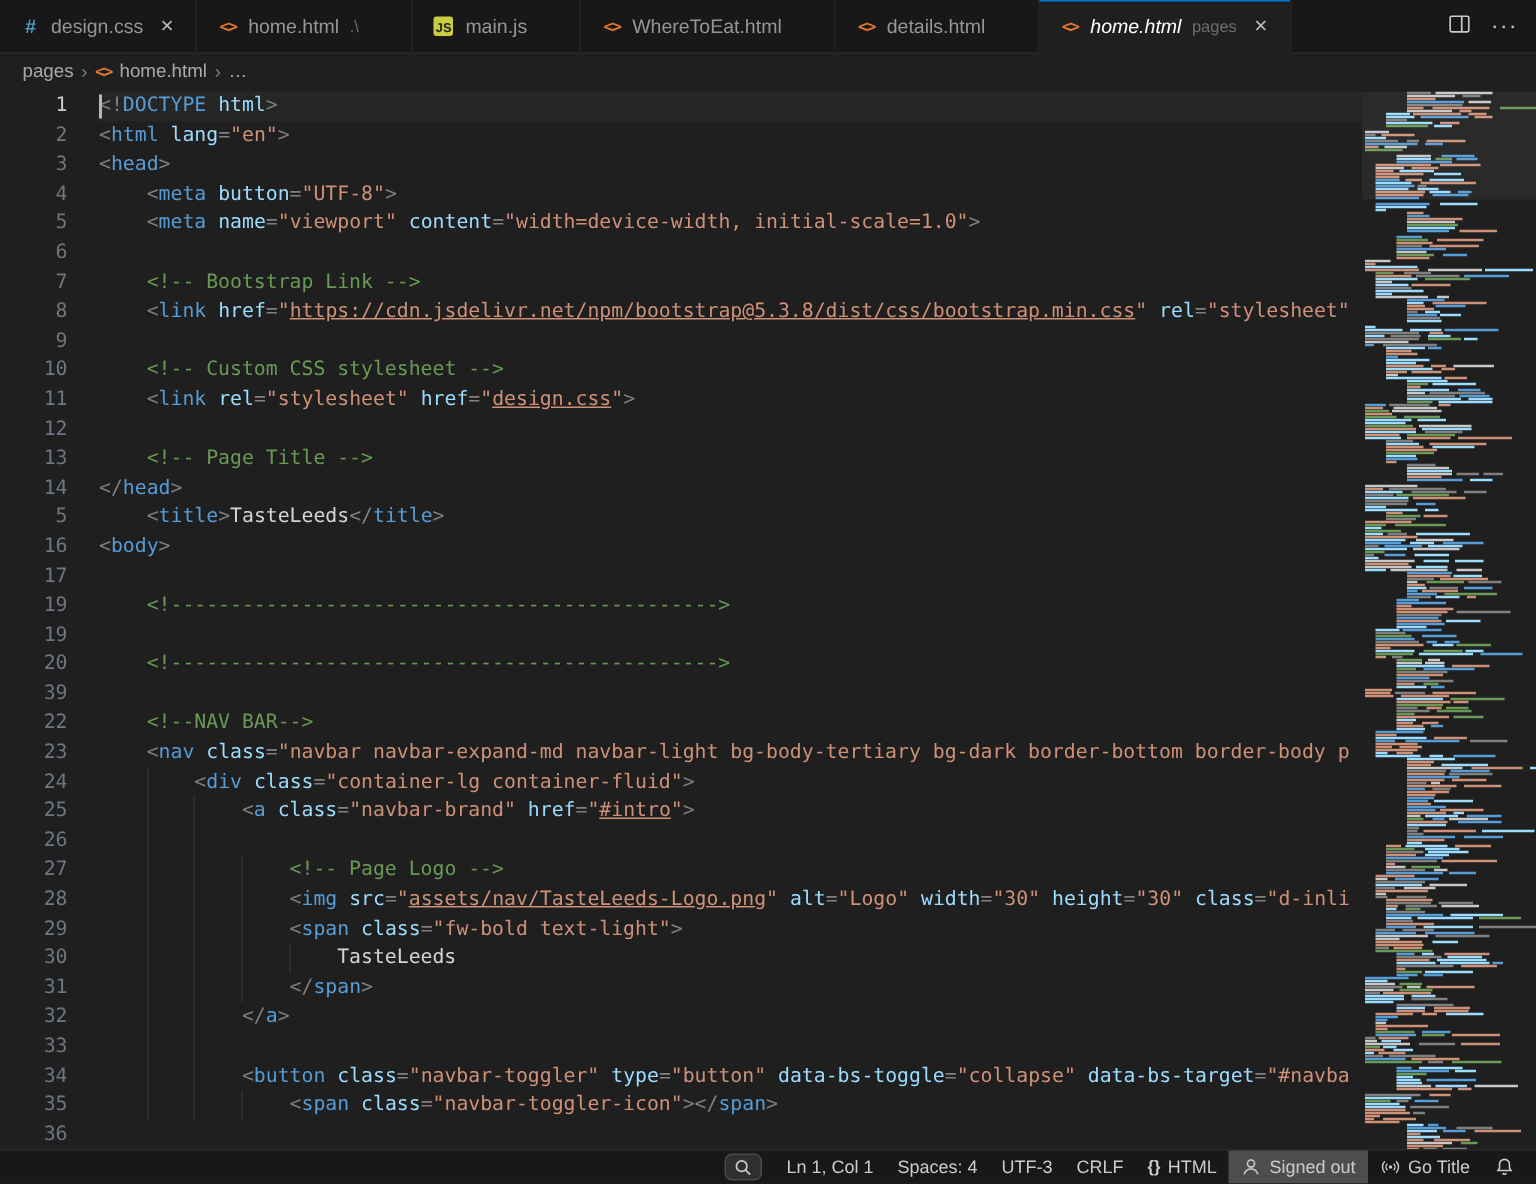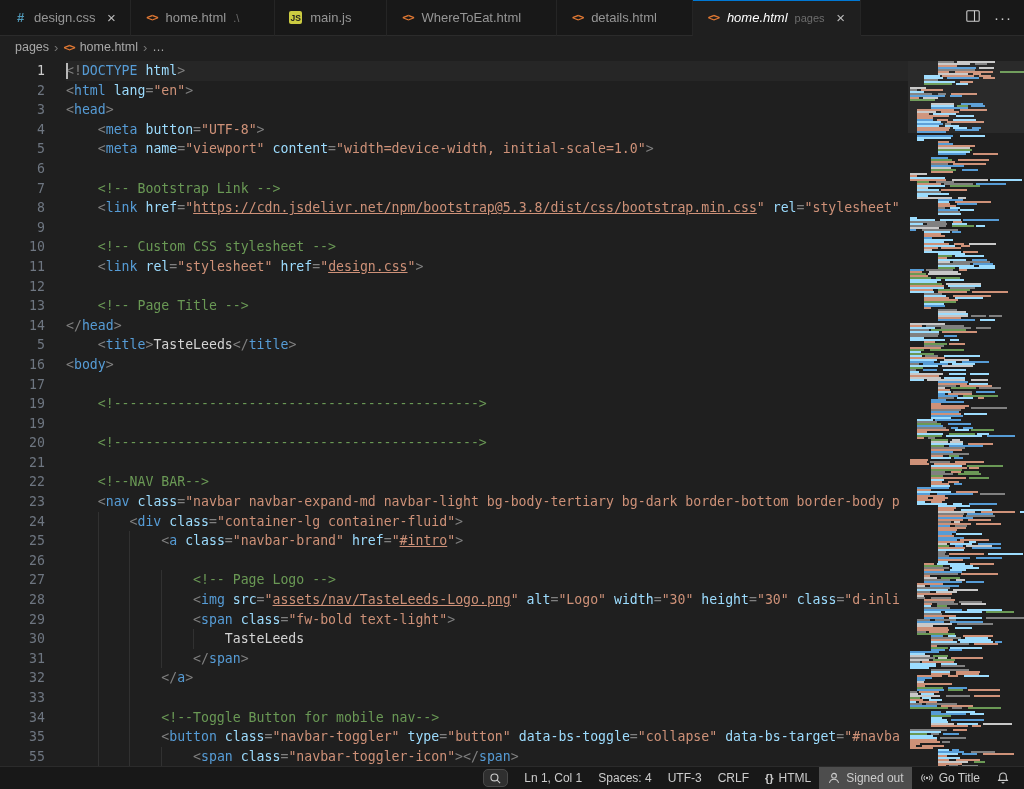--- a/index.html
+++ b/index.html
@@ -156,36 +156,36 @@
         <div class="ln">11</div>
         <div class="ln">12</div>
         <div class="ln">13</div>
         <div class="ln">14</div>
         <div class="ln">5</div>
         <div class="ln">16</div>
         <div class="ln">17</div>
         <div class="ln">19</div>
         <div class="ln">19</div>
         <div class="ln">20</div>
-        <div class="ln">21</div>
+        <div class="ln">39</div>
         <div class="ln">22</div>
         <div class="ln">23</div>
         <div class="ln">24</div>
         <div class="ln">25</div>
         <div class="ln">26</div>
         <div class="ln">27</div>
         <div class="ln">28</div>
         <div class="ln">29</div>
         <div class="ln">30</div>
         <div class="ln">31</div>
         <div class="ln">32</div>
         <div class="ln">33</div>
         <div class="ln">34</div>
         <div class="ln">35</div>
-        <div class="ln">55</div>
+        <div class="ln">36</div>
       </div>
     <div class="code">
         <div class="codeline current"><span class="tk-p">&lt;!</span><span class="tk-t">DOCTYPE</span><span class="tk-x"> </span><span class="tk-a">html</span><span class="tk-p">&gt;</span><span class="cursor"></span></div>
         <div class="codeline"><span class="tk-p">&lt;</span><span class="tk-t">html</span><span class="tk-x"> </span><span class="tk-a">lang</span><span class="tk-p">=</span><span class="tk-s">"en"</span><span class="tk-p">&gt;</span></div>
         <div class="codeline"><span class="tk-p">&lt;</span><span class="tk-t">head</span><span class="tk-p">&gt;</span></div>
         <div class="codeline"><span class="tk-x">    </span><span class="tk-p">&lt;</span><span class="tk-t">meta</span><span class="tk-x"> </span><span class="tk-a">button</span><span class="tk-p">=</span><span class="tk-s">"UTF-8"</span><span class="tk-p">&gt;</span></div>
         <div class="codeline"><span class="tk-x">    </span><span class="tk-p">&lt;</span><span class="tk-t">meta</span><span class="tk-x"> </span><span class="tk-a">name</span><span class="tk-p">=</span><span class="tk-s">"viewport"</span><span class="tk-x"> </span><span class="tk-a">content</span><span class="tk-p">=</span><span class="tk-s">"width=device-width, initial-scale=1.0"</span><span class="tk-p">&gt;</span></div>
         <div class="codeline"></div>
         <div class="codeline"><span class="tk-x">    </span><span class="tk-c">&lt;!-- Bootstrap Link --&gt;</span></div>
         <div class="codeline"><span class="tk-x">    </span><span class="tk-p">&lt;</span><span class="tk-t">link</span><span class="tk-x"> </span><span class="tk-a">href</span><span class="tk-p">=</span><span class="tk-s">"</span><span class="tk-l">https://cdn.jsdelivr.net/npm/bootstrap@5.3.8/dist/css/bootstrap.min.css</span><span class="tk-s">"</span><span class="tk-x"> </span><span class="tk-a">rel</span><span class="tk-p">=</span><span class="tk-s">"stylesheet"</span></div>
@@ -207,21 +207,20 @@
         <div class="codeline"><span class="guide" style="left: 31.7px;"></span><span class="tk-x">        </span><span class="tk-p">&lt;</span><span class="tk-t">div</span><span class="tk-x"> </span><span class="tk-a">class</span><span class="tk-p">=</span><span class="tk-s">"container-lg container-fluid"</span><span class="tk-p">&gt;</span></div>
         <div class="codeline"><span class="guide" style="left: 31.7px;"></span><span class="guide" style="left: 63.4px;"></span><span class="tk-x">            </span><span class="tk-p">&lt;</span><span class="tk-t">a</span><span class="tk-x"> </span><span class="tk-a">class</span><span class="tk-p">=</span><span class="tk-s">"navbar-brand"</span><span class="tk-x"> </span><span class="tk-a">href</span><span class="tk-p">=</span><span class="tk-s">"</span><span class="tk-l">#intro</span><span class="tk-s">"</span><span class="tk-p">&gt;</span></div>
         <div class="codeline"><span class="guide" style="left: 31.7px;"></span><span class="guide" style="left: 63.4px;"></span></div>
         <div class="codeline"><span class="guide" style="left: 31.7px;"></span><span class="guide" style="left: 63.4px;"></span><span class="guide" style="left: 95.1px;"></span><span class="tk-x">                </span><span class="tk-c">&lt;!-- Page Logo --&gt;</span></div>
         <div class="codeline"><span class="guide" style="left: 31.7px;"></span><span class="guide" style="left: 63.4px;"></span><span class="guide" style="left: 95.1px;"></span><span class="tk-x">                </span><span class="tk-p">&lt;</span><span class="tk-t">img</span><span class="tk-x"> </span><span class="tk-a">src</span><span class="tk-p">=</span><span class="tk-s">"</span><span class="tk-l">assets/nav/TasteLeeds-Logo.png</span><span class="tk-s">"</span><span class="tk-x"> </span><span class="tk-a">alt</span><span class="tk-p">=</span><span class="tk-s">"Logo"</span><span class="tk-x"> </span><span class="tk-a">width</span><span class="tk-p">=</span><span class="tk-s">"30"</span><span class="tk-x"> </span><span class="tk-a">height</span><span class="tk-p">=</span><span class="tk-s">"30"</span><span class="tk-x"> </span><span class="tk-a">class</span><span class="tk-p">=</span><span class="tk-s">"d-inli</span></div>
         <div class="codeline"><span class="guide" style="left: 31.7px;"></span><span class="guide" style="left: 63.4px;"></span><span class="guide" style="left: 95.1px;"></span><span class="tk-x">                </span><span class="tk-p">&lt;</span><span class="tk-t">span</span><span class="tk-x"> </span><span class="tk-a">class</span><span class="tk-p">=</span><span class="tk-s">"fw-bold text-light"</span><span class="tk-p">&gt;</span></div>
         <div class="codeline"><span class="guide" style="left: 31.7px;"></span><span class="guide" style="left: 63.4px;"></span><span class="guide" style="left: 95.1px;"></span><span class="guide" style="left: 126.8px;"></span><span class="tk-x">                    TasteLeeds</span></div>
         <div class="codeline"><span class="guide" style="left: 31.7px;"></span><span class="guide" style="left: 63.4px;"></span><span class="guide" style="left: 95.1px;"></span><span class="tk-x">                </span><span class="tk-p">&lt;/</span><span class="tk-t">span</span><span class="tk-p">&gt;</span></div>
         <div class="codeline"><span class="guide" style="left: 31.7px;"></span><span class="guide" style="left: 63.4px;"></span><span class="tk-x">            </span><span class="tk-p">&lt;/</span><span class="tk-t">a</span><span class="tk-p">&gt;</span></div>
         <div class="codeline"><span class="guide" style="left: 31.7px;"></span><span class="guide" style="left: 63.4px;"></span></div>
-        <div class="codeline"><span class="guide" style="left: 31.7px;"></span><span class="guide" style="left: 63.4px;"></span><span class="tk-x">            </span><span class="tk-c">&lt;!--Toggle Button for mobile nav--&gt;</span></div>
         <div class="codeline"><span class="guide" style="left: 31.7px;"></span><span class="guide" style="left: 63.4px;"></span><span class="tk-x">            </span><span class="tk-p">&lt;</span><span class="tk-t">button</span><span class="tk-x"> </span><span class="tk-a">class</span><span class="tk-p">=</span><span class="tk-s">"navbar-toggler"</span><span class="tk-x"> </span><span class="tk-a">type</span><span class="tk-p">=</span><span class="tk-s">"button"</span><span class="tk-x"> </span><span class="tk-a">data-bs-toggle</span><span class="tk-p">=</span><span class="tk-s">"collapse"</span><span class="tk-x"> </span><span class="tk-a">data-bs-target</span><span class="tk-p">=</span><span class="tk-s">"#navba</span></div>
         <div class="codeline"><span class="guide" style="left: 31.7px;"></span><span class="guide" style="left: 63.4px;"></span><span class="guide" style="left: 95.1px;"></span><span class="tk-x">                </span><span class="tk-p">&lt;</span><span class="tk-t">span</span><span class="tk-x"> </span><span class="tk-a">class</span><span class="tk-p">=</span><span class="tk-s">"navbar-toggler-icon"</span><span class="tk-p">&gt;</span><span class="tk-p">&lt;/</span><span class="tk-t">span</span><span class="tk-p">&gt;</span></div>
       </div>
     <div class="minimap">
       <div class="mview"></div>
       <div class="mrows">
           <div class="mrow" style="padding-left: 30px;"><i style="width: 15.8446px; margin-right: 3.31733px; background: rgb(128, 128, 128);"></i><i style="width: 37.6499px; margin-right: 4.71811px; background: rgb(200, 200, 200);"></i></div>
           <div class="mrow" style="padding-left: 30px;"><i style="width: 31.9297px; margin-right: 5.22539px; background: rgb(200, 200, 200);"></i><i style="width: 11.9249px; margin-right: 2.16579px; background: rgb(128, 128, 128);"></i></div>
           <div class="mrow" style="padding-left: 30px;"><i style="width: 19.0084px; margin-right: 2.82171px; background: rgb(206, 145, 120);"></i></div>
           <div class="mrow" style="padding-left: 30px;"><i style="width: 37.7637px; margin-right: 3.37766px; background: rgb(86, 156, 214);"></i><i style="width: 14.9225px; margin-right: 3.06662px; background: rgb(200, 200, 200);"></i></div>

